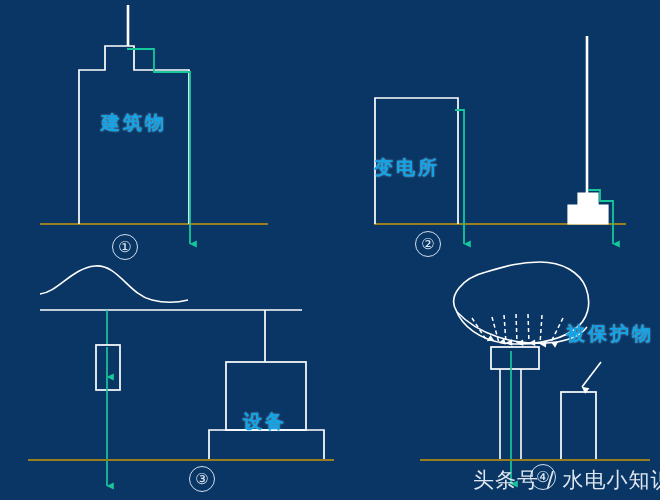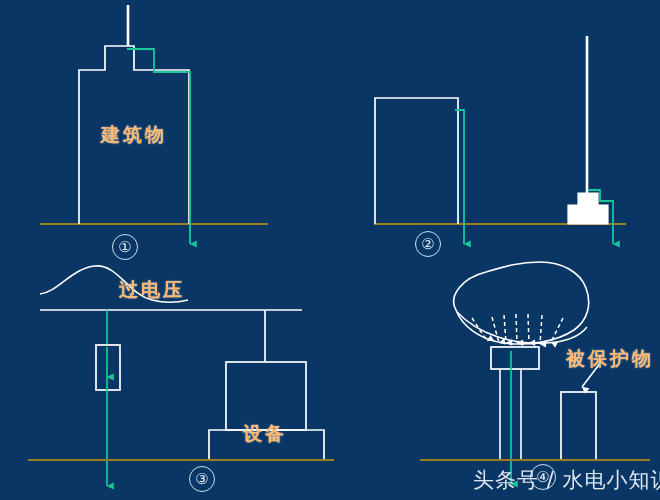--- a/index.html
+++ b/index.html
@@ -17,28 +17,27 @@
   }
   svg.layer {
     position: absolute;
     left: 0;
     top: 0;
     width: 660px;
     height: 500px;
   }
   .cn-label {
     position: absolute;
-    color: #fdba74;
+    color: #0ea5e9;
     font-family: "DejaVu Serif", serif;
     font-weight: bold;
     font-size: 19px;
     letter-spacing: 3px;
     white-space: nowrap;
     text-shadow: 0 0 2px rgba(255,255,255,0.55);
-    margin-top: 12px;
   }
   .panel-num {
     position: absolute;
     width: 26px;
     height: 26px;
     border: 1.4px solid #cfe0ef;
     border-radius: 50%;
     color: #dfeaf5;
     font-family: "DejaVu Serif", serif;
     font-size: 15px;
@@ -147,26 +146,26 @@
 
       <line x1="601" y1="362" x2="582" y2="387" stroke="#ffffff" stroke-width="1.6" marker-end="url(#wtip2)"></line>
 
       <line x1="420" y1="460" x2="650" y2="460" stroke="#9a7d1e" stroke-width="1.8"></line>
     </g>
 
   </svg>
 
   <div class="cn-label" style="left:101px; top:110px;">建筑物</div>
 
+  <div class="cn-label" style="left:374px; top:155px;">变电所</div>
 
-  <div class="cn-label" style="left:119px; top:265px;">过电压</div>
 
   <div class="cn-label" style="left:243px; top:409px;">设备</div>
 
-  <div class="cn-label" style="left:566px; top:334px;">被保护物</div>
+  <div class="cn-label" style="left:566px; top:321px;">被保护物</div>
 
   <div class="panel-num" style="left:112px; top:234px;">①</div>
 
   <div class="panel-num" style="left:415px; top:231px;">②</div>
 
   <div class="panel-num" style="left:189px; top:466px;">③</div>
 
   <div class="panel-num" style="left:530px; top:464px;">④</div>
 
   <div class="watermark" style="left:473px; top:466px;">头条号 / 水电小知识</div>

